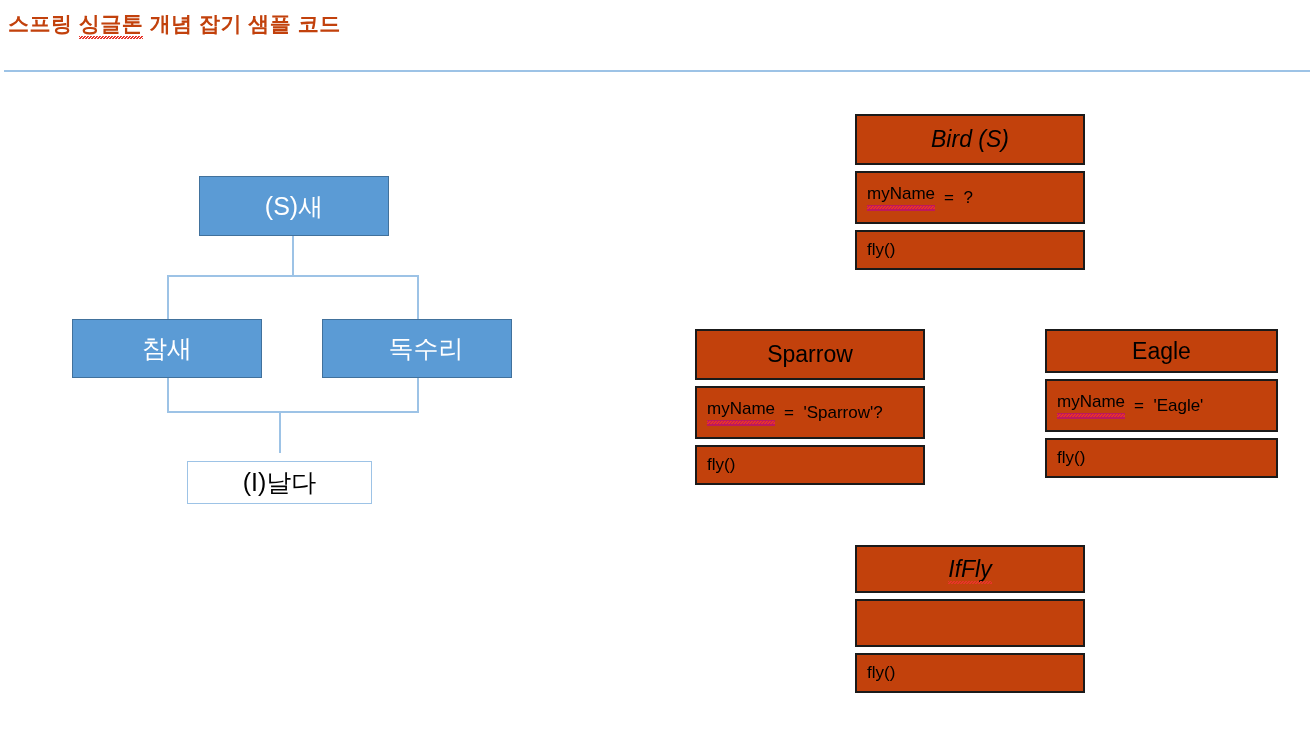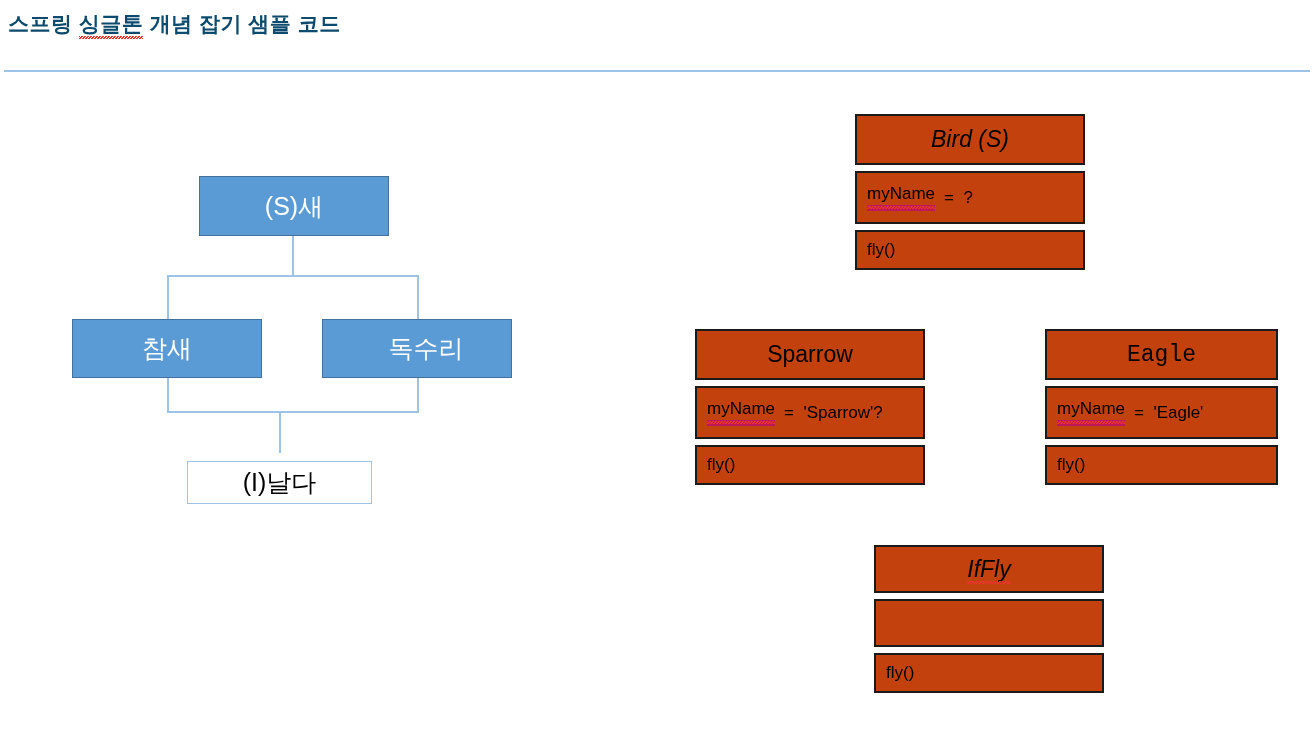--- a/index.html
+++ b/index.html
@@ -17,21 +17,21 @@
   }
 
   
   #page-title {
     position: absolute;
     left: 8px;
     top: 10px;
     font-size: 21px;
     font-weight: bold;
     letter-spacing: 0.5px;
-    color: #0c4a6e;
+    color: #c2410c;
     white-space: nowrap;
   }
   .spell-error {
     position: relative;
     display: inline-block;
   }
   .spell-error::after {
     content: "";
     position: absolute;
     left: 0;
@@ -206,33 +206,33 @@
   <div class="uml-row uml-attr-row uml-spacer" style="height:53px;">
     <span class="attr-name">myName</span>
     <span class="attr-rest">=  'Sparrow'?</span>
   </div>
   <div class="uml-row uml-method-row uml-spacer" style="height:40px;">
     <span>fly()</span>
   </div>
 </div>
 
 <div class="uml-class" style="left:1045px; top:329px; width:233px;">
-  <div class="uml-row uml-title-row" style="height:51px;font-family:Liberation Mono, monospace;">
+  <div class="uml-row uml-title-row" style="height:44px;">
     <span>Eagle</span>
   </div>
   <div class="uml-row uml-attr-row uml-spacer" style="height:53px;">
     <span class="attr-name">myName</span>
     <span class="attr-rest">=  'Eagle'</span>
   </div>
   <div class="uml-row uml-method-row uml-spacer" style="height:40px;">
     <span>fly()</span>
   </div>
 </div>
 
-<div class="uml-class" style="left:874px; top:545px; width:230px;border-radius:15px;">
+<div class="uml-class" style="left:855px; top:545px; width:230px;border-radius:15px;">
   <div class="uml-row uml-title-row italic" style="height:48px;">
     <span class="spell-error">IfFly</span>
   </div>
   <div class="uml-row uml-attr-row uml-spacer" style="height:48px;"></div>
   <div class="uml-row uml-method-row uml-spacer" style="height:40px;">
     <span>fly()</span>
   </div>
 </div>
 
 </body></html>

